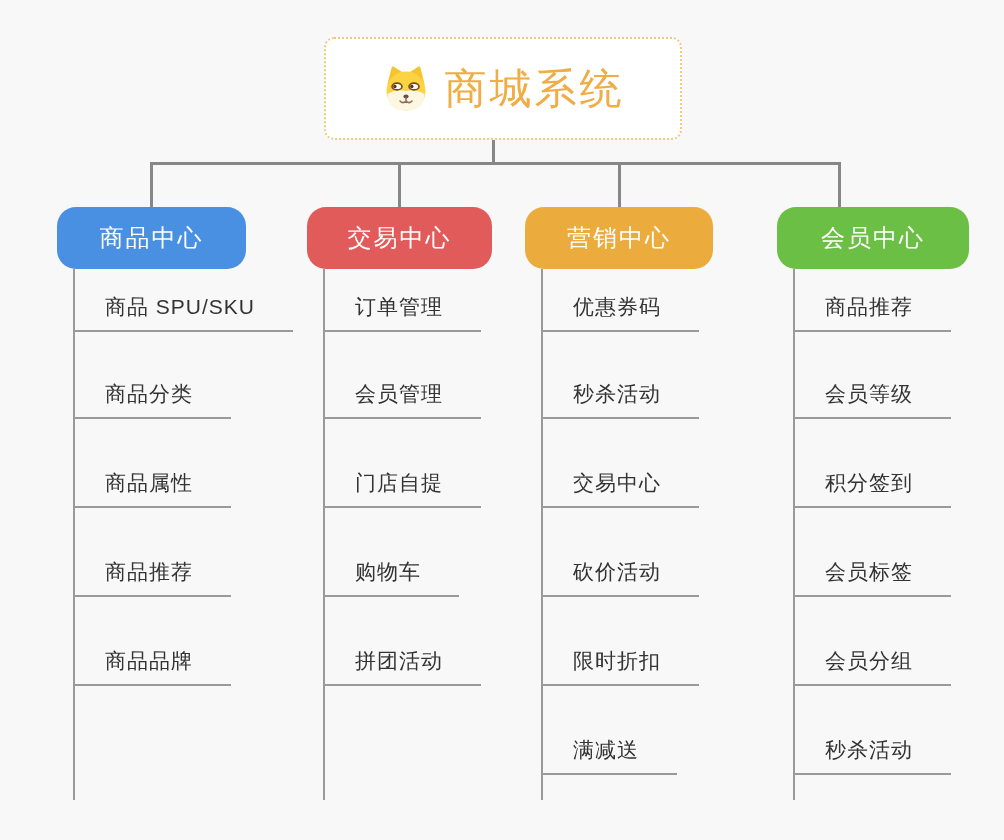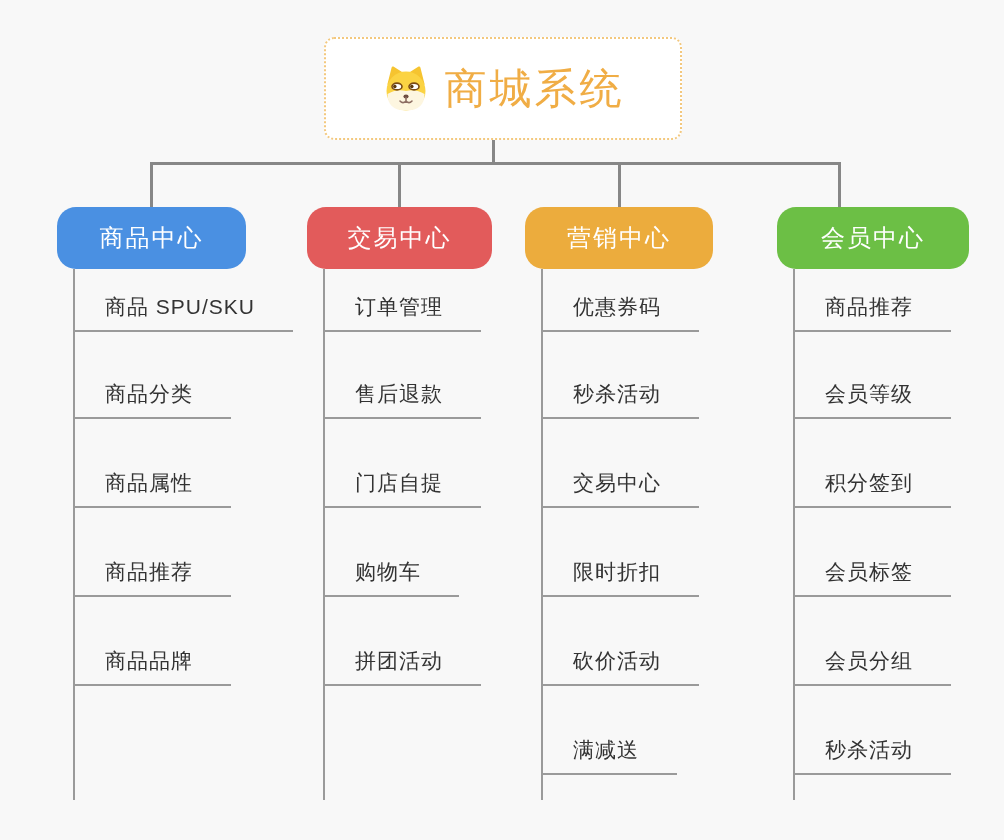--- a/index.html
+++ b/index.html
@@ -138,21 +138,21 @@
   </ul>
 </div>
 
 <div class="branch-col col-2">
   <div class="branch-box" style="background-color: rgb(226, 91, 91); font-family: Liberation Serif, serif;">交易中心</div>
   <ul class="children">
     <li>
         <span class="child-label">订单管理</span>
       </li>
     <li>
-        <span class="child-label">售后退款</span>
+        <span class="child-label">会员管理</span>
       </li>
     <li>
         <span class="child-label">门店自提</span>
       </li>
     <li>
         <span class="child-label">购物车</span>
       </li>
     <li>
         <span class="child-label">拼团活动</span>
       </li>
@@ -165,24 +165,24 @@
     <li>
         <span class="child-label">优惠券码</span>
       </li>
     <li>
         <span class="child-label">秒杀活动</span>
       </li>
     <li>
         <span class="child-label">交易中心</span>
       </li>
     <li>
+        <span class="child-label">砍价活动</span>
+      </li>
+    <li>
         <span class="child-label">限时折扣</span>
-      </li>
-    <li>
-        <span class="child-label">砍价活动</span>
       </li>
     <li>
         <span class="child-label">满减送</span>
       </li>
   </ul>
 </div>
 
 <div class="branch-col col-4">
   <div class="branch-box" style="background-color: rgb(108, 191, 69);">会员中心</div>
   <ul class="children">

